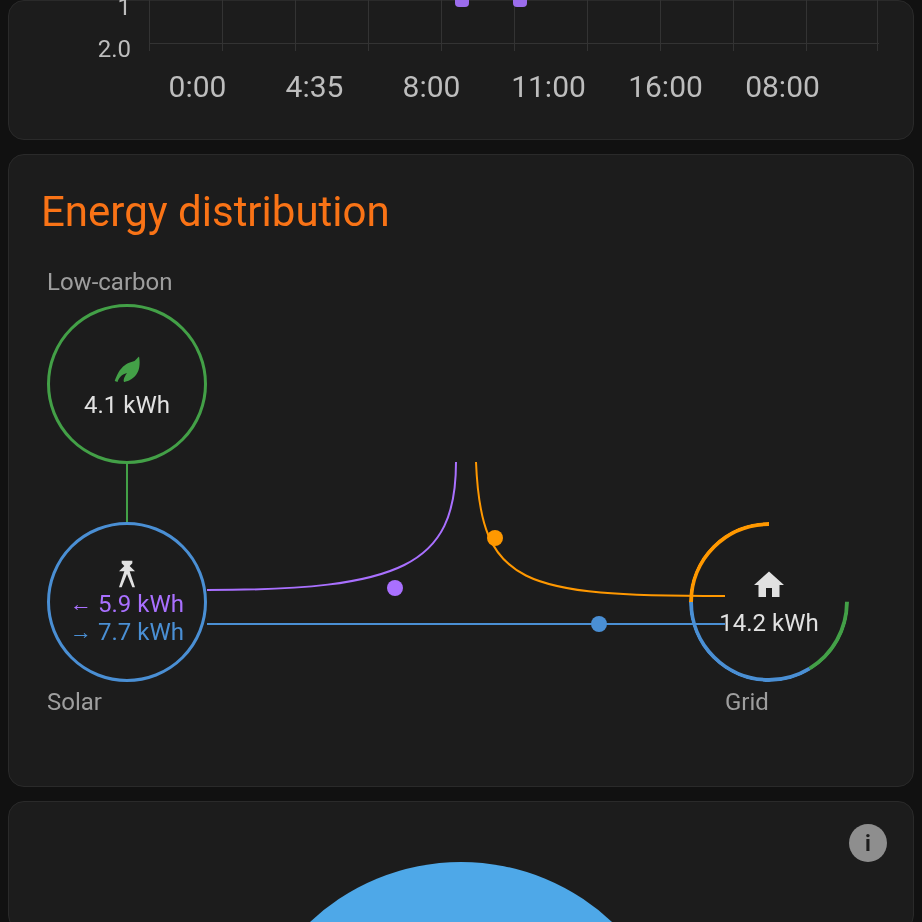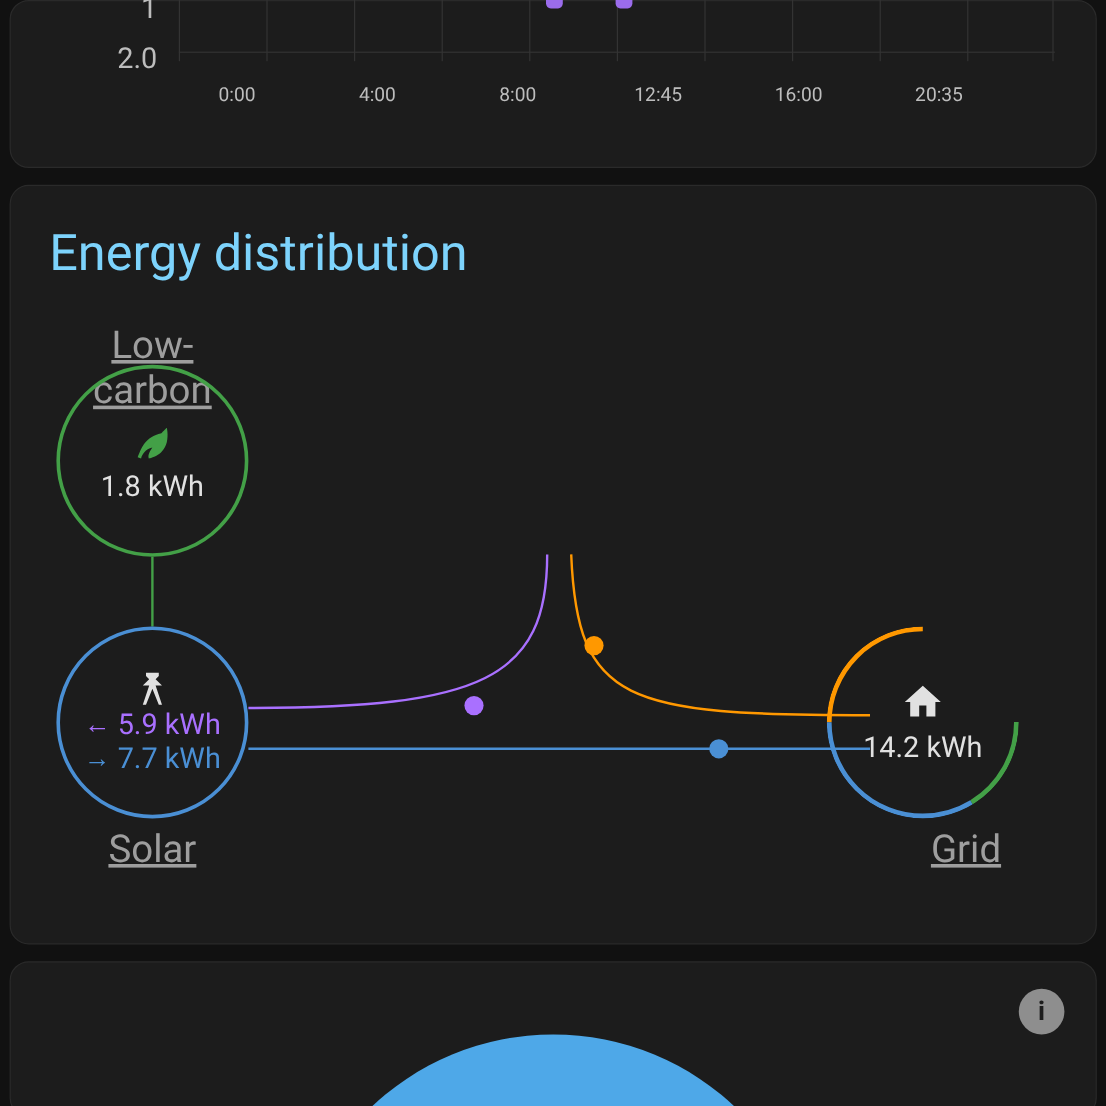--- a/index.html
+++ b/index.html
@@ -29,46 +29,45 @@
       color: #bdbdbd;
       text-align: right;
       width: 40px;
     }
     .chart-y-labels div { height: 42px; }
     .chart-x-labels {
       position: absolute;
       top: 68px;
       left: 130px;
       display: flex;
-      font-size: 16px;
+      font-size: 30px;
       color: #bdbdbd;
     }
     .chart-x-labels span { width: 117px; text-align: center; }
     .chart-area {
       position: absolute;
       left: 140px; top: -10px;
       width: 730px; height: 60px;
     }
     .grid-line-v { position: absolute; top: 0; bottom: 0; border-left: 1px solid #333; }
     .grid-line-h { position: absolute; left: 0; right: 0; border-top: 1px solid #333; }
     .data-dot {
       position: absolute; width: 14px; height: 14px;
       background: #9b6cec; border-radius: 4px;
     }
     
     .dist-card { height: 633px; padding: 32px; }
-    .dist-title { font-size: 42px; font-weight: 400; color: #7dd3fc; }
+    .dist-title { font-size: 42px; font-weight: 400; color: #f97316; }
     .dist-canvas { position: relative; height: 500px; margin-top: 20px; }
     .node-label {
       position: absolute;
-      font-size: 32px;
+      font-size: 24px;
       color: #9e9e9e;
-      text-align: center;
+      text-align: left;
       width: 160px;
-      text-decoration: underline;
     }
     .node {
       position: absolute;
       width: 160px; height: 160px;
       border-radius: 50%;
       border: 3px solid;
       display: flex;
       flex-direction: column;
       align-items: center;
       justify-content: center;
@@ -133,25 +132,25 @@
     <div class="grid-line-v" style="left:438px;"></div>
     <div class="grid-line-v" style="left:511px;"></div>
     <div class="grid-line-v" style="left:584px;"></div>
     <div class="grid-line-v" style="left:657px;"></div>
     <div class="grid-line-v" style="left:728px;"></div>
     <div class="data-dot" style="left:306px; top:2px;"></div>
     <div class="data-dot" style="left:364px; top:2px;"></div>
   </div>
   <div class="chart-x-labels">
     <span>0:00</span>
-    <span>4:00</span>
+    <span>4:35</span>
     <span>8:00</span>
-    <span>12:45</span>
+    <span>11:00</span>
     <span>16:00</span>
-    <span>20:35</span>
+    <span>08:00</span>
   </div>
 </div>
 
 <div class="card dist-card">
   <h2 class="dist-title">Energy distribution</h2>
   <div class="dist-canvas">
 
     <svg class="flows" viewBox="0 0 870 500">
 
       <path d="M 86 208 L 86 266" stroke="#43a047" stroke-width="2" fill="none"></path>
@@ -164,21 +163,21 @@
 
       <path d="M 166 368 L 684 368" stroke="#4a8fd4" stroke-width="2" fill="none"></path>
       <circle cx="558" cy="368" r="8" fill="#4a8fd4"></circle>
     </svg>
 
     <div class="node-label" style="left:6px; top:12px;">Low-carbon</div>
     <div class="node node-lowcarbon">
       <svg class="icon-svg" viewBox="0 0 24 24" style="fill:#43a047;">
         <path d="M17 8C8 10 5.9 16.17 3.82 21.34l1.89.66C6.5 19.5 8 17 12 16c0 0-3 4-2 6 0 0 8-1 10-9 1-4 0-8 0-8s-2 2-3 3z"></path>
       </svg>
-      <span class="val">1.8 kWh</span>
+      <span class="val">4.1 kWh</span>
     </div>
 
 
     <div class="node node-grid">
       <svg class="icon-svg" viewBox="0 0 24 24" style="width:32px;height:32px;">
         <path d="M8 2h8v2l-2 2 4 4h-4l4 12h-2l-4-10-4 10H6l4-12H6l4-4-2-2V2z"></path>
       </svg>
       <div class="grid-row grid-export">
         <span class="arrow">←</span>
         <span>5.9 kWh</span>

